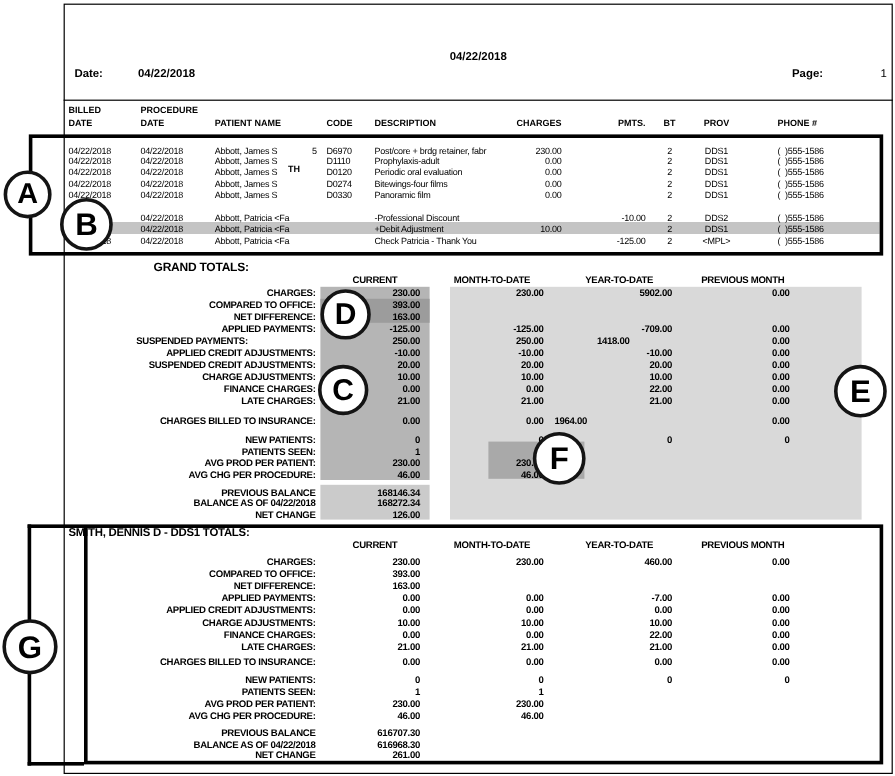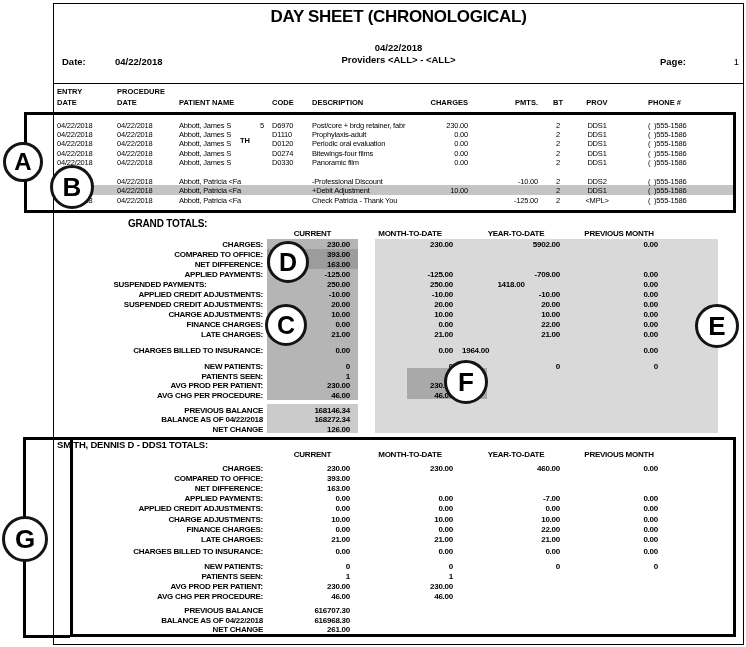--- a/index.html
+++ b/index.html
@@ -50,45 +50,43 @@
 
   <div class="shade" id="shade-current"></div>
   <div class="shade" id="shade-d-rows"></div>
   <div class="shade" id="shade-wide"></div>
   <div class="shade" id="shade-f"></div>
   <div class="shade" id="shade-balance"></div>
 
   <div class="page-border"></div>
   <div class="header-divider"></div>
 
-  <div class="report-title">DAY SHEET (CHRONOLOGICAL)</div>
   <div class="hdr-sm" style="left:62px;top:56px;">Date:</div>
   <div class="hdr-sm" style="left:115px;top:56px;">04/22/2018</div>
   <div class="hdr-center" style="top:42px;">04/22/2018</div>
-  <div class="hdr-center" style="top:54px;">Providers &lt;ALL&gt; - &lt;ALL&gt;</div>
   <div class="hdr-sm" style="left:660px;top:56px;">Page:</div>
   <div class="hdr-sm" style="left:725px;top:56px;width:14px;text-align:right;font-weight:400;">1</div>
 
   <div class="section-title" style="left:128px;top:218px;font-size:10px;">GRAND TOTALS:</div>
   <div class="section-title" style="left:57px;top:439px;font-size:9.5px;">SMITH, DENNIS D - DDS1 TOTALS:</div>
 
   <div class="callout-box" id="boxA"></div>
   <div class="callout-box" id="boxG"></div>
   <div class="bracket" style="left:23px;top:437px;width:3px;height:201px;"></div>
   <div class="bracket" style="left:23px;top:437px;width:47px;height:3px;"></div>
   <div class="bracket" style="left:23px;top:635px;width:47px;height:3px;"></div>
 
   <div class="callout-circle" id="circA">A</div>
   <div class="callout-circle" id="circB">B</div>
   <div class="callout-circle" id="circC">C</div>
   <div class="callout-circle" id="circD">D</div>
   <div class="callout-circle" id="circE">E</div>
   <div class="callout-circle" id="circF">F</div>
   <div class="callout-circle" id="circG">G</div>
-<div class="th" style="left: 57px; width: 56px; text-align: left; top: 87px;">ENTRY</div>
+<div class="th" style="left: 57px; width: 56px; text-align: left; top: 87px;">BILLED</div>
     <div class="th" style="left: 57px; width: 56px; text-align: left; top: 98px;">DATE</div>
     <div class="th" style="left: 117px; width: 56px; text-align: left; top: 87px;">PROCEDURE</div>
     <div class="th" style="left: 117px; width: 56px; text-align: left; top: 98px;">DATE</div>
     <div class="th" style="left: 179px; width: 76px; text-align: left; top: 98px;">PATIENT NAME</div>
     <div class="th" style="left: 239px; width: 12px; text-align: center; top: 98px; margin-top: 38px;">TH</div>
     <div class="th" style="left: 272px; width: 36px; text-align: left; top: 98px;">CODE</div>
     <div class="th" style="left: 312px; width: 135px; text-align: left; top: 98px;">DESCRIPTION</div>
     <div class="th" style="left: 412px; width: 56px; text-align: right; top: 98px;">CHARGES</div>
     <div class="th" style="left: 478px; width: 60px; text-align: right; top: 98px;">PMTS.</div>
     <div class="th" style="left: 548px; width: 20px; text-align: center; top: 98px;">BT</div>

